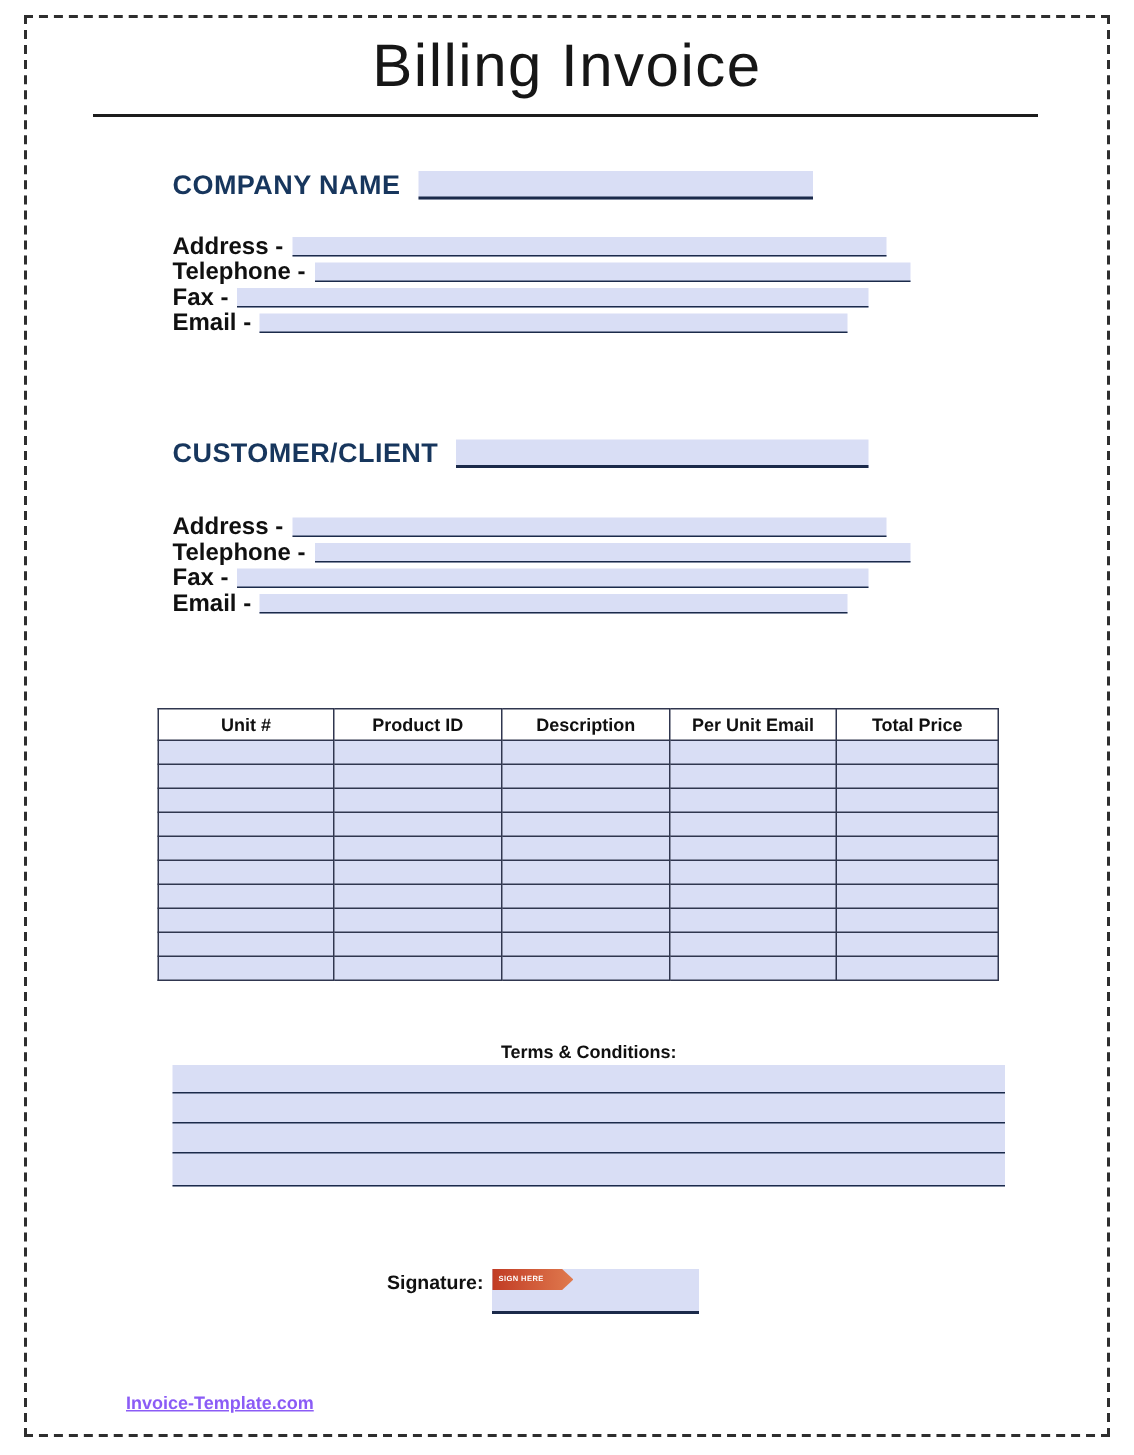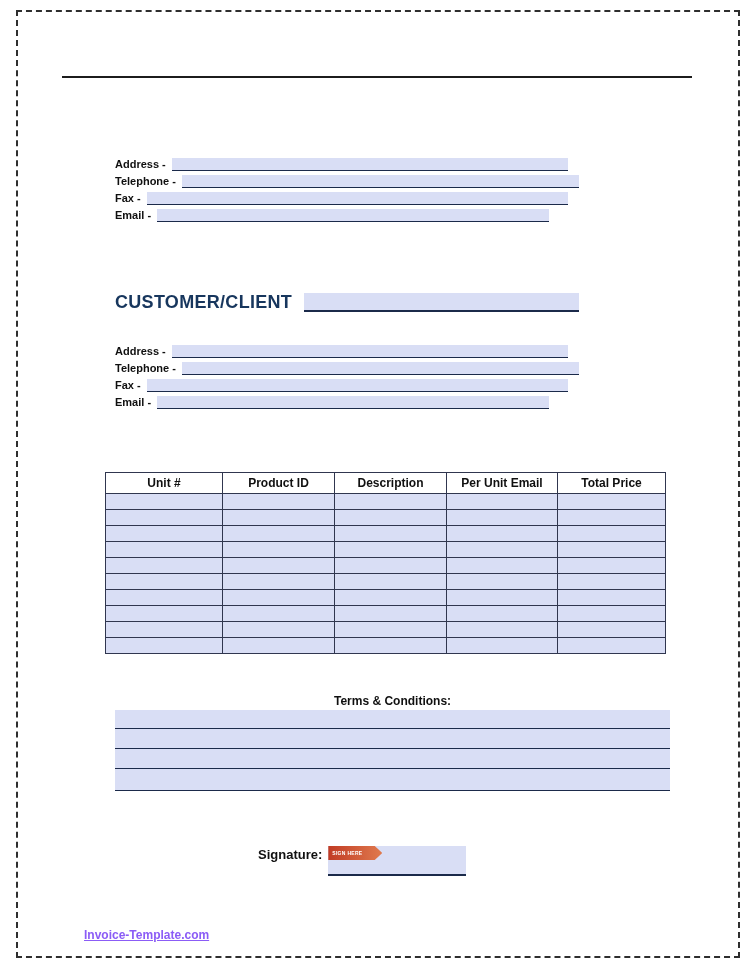--- a/index.html
+++ b/index.html
@@ -21,21 +21,21 @@
   }
   .heading-row{position:absolute;left:115px;display:flex;align-items:flex-end;gap:12px;}
   .heading{
     font-size:18px;font-weight:700;color:#17365d;letter-spacing:.3px;white-space:nowrap;
   }
   .heading-blank{
     display:inline-block;height:17px;background:#d9def5;
     border-bottom:2px solid #1b2a4a;margin-bottom:1px;
   }
   .field-row{position:absolute;left:115px;display:flex;align-items:flex-end;gap:6px;}
-  .field-label{font-size:11px;font-weight:700;color:#101010;white-space:nowrap;line-height:15px;}
+  .field-label{font-size:16px;font-weight:700;color:#101010;white-space:nowrap;line-height:15px;}
   .field-line{
     display:inline-block;height:12px;background:#d9def5;
     border-bottom:1.5px solid #1b2a4a;margin-bottom:1px;
   }
   .items-table{
     position:absolute;left:105px;top:472px;width:560px;
     border-collapse:collapse;table-layout:fixed;
   }
   .items-table th{
     background:#ffffff;border:1px solid #30364f;
@@ -72,22 +72,27 @@
     position:absolute;left:84px;top:928px;
     font-size:12px;font-weight:700;color:#8b5cf6;text-decoration:underline;
   }
 </style>
 </head>
 <body>
 
 <div class="page">
   <div class="page-border"></div>
 
+  <h1 class="title">Billing Invoice</h1>
   <div class="title-rule"></div>
 
+  <div class="heading-row" style="top:113px">
+    <span class="heading">COMPANY NAME</span>
+    <span class="heading-blank" style="width:263px"></span>
+  </div>
   <div class="field-row" style="top:157px">
     <span class="field-label">Address -</span>
     <span class="field-line" style="width:396px"></span>
   </div>
   <div class="field-row" style="top:174px">
     <span class="field-label">Telephone -</span>
     <span class="field-line" style="width:397px"></span>
   </div>
   <div class="field-row" style="top:191px">
     <span class="field-label">Fax -</span>

